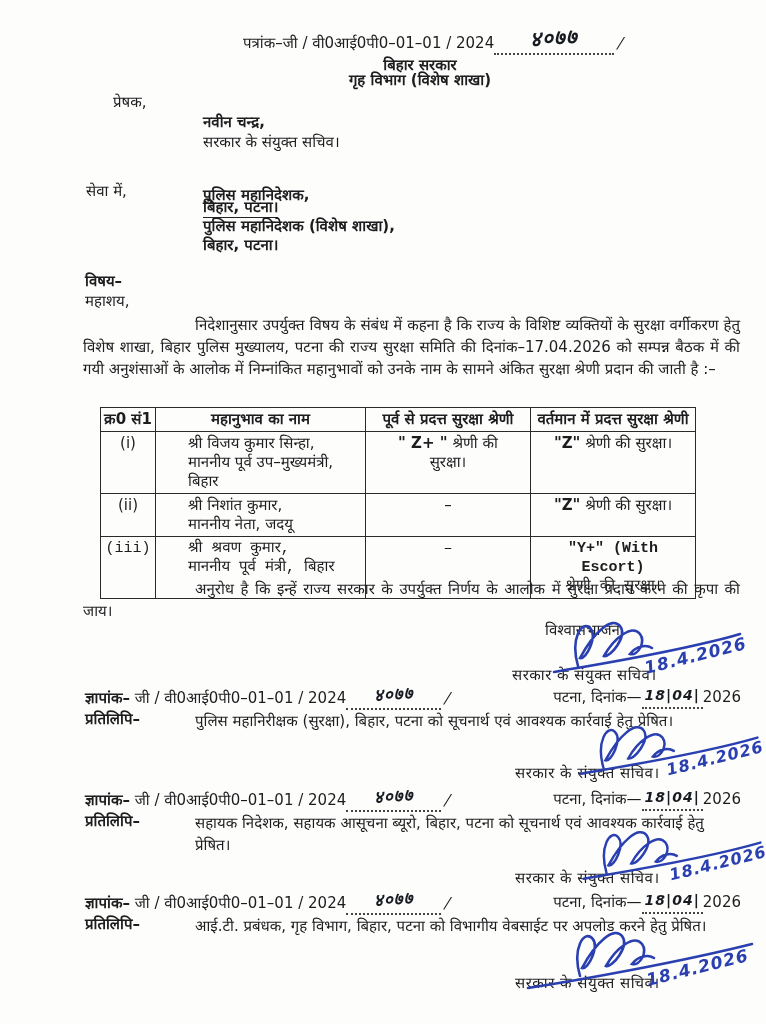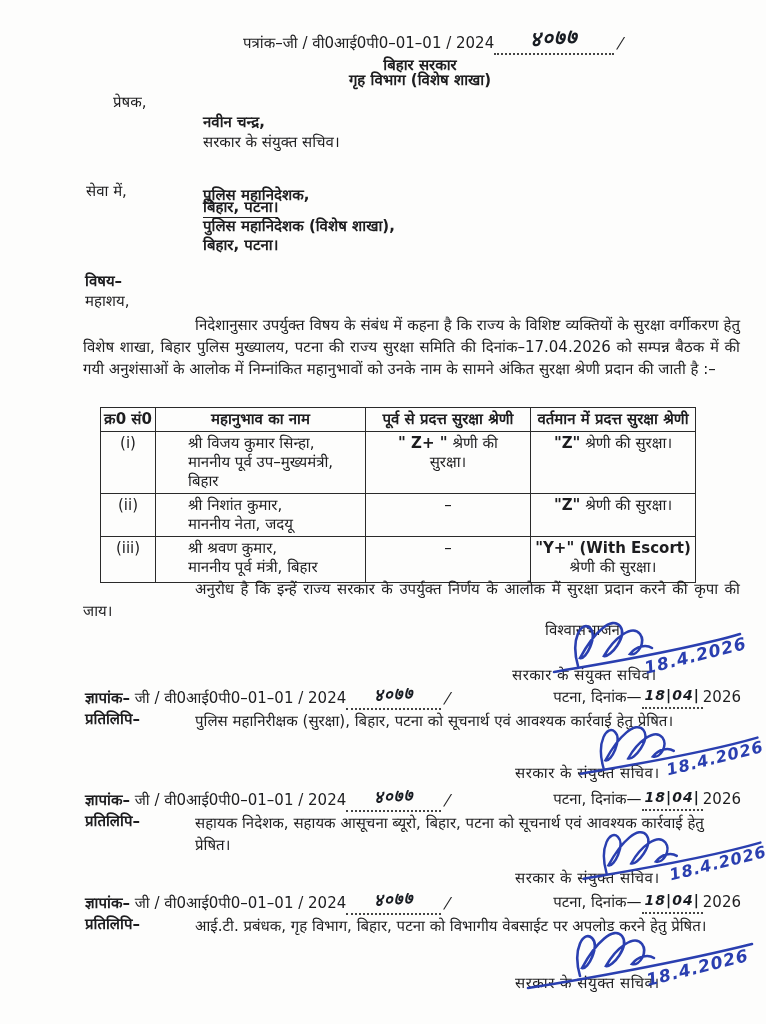--- a/index.html
+++ b/index.html
@@ -61,21 +61,21 @@
   <div class="abs" style="top:407px;left:100px;">
     <table class="sec">
       <colgroup>
           <col style="width:55px">
           <col style="width:210px">
           <col style="width:165px">
           <col style="width:165px">
         </colgroup>
       <tbody>
           <tr>
-        <th>क्र0 सं0</th>
+        <th>क्र0 सं1</th>
         <th>महानुभाव का नाम</th>
         <th>पूर्व से प्रदत्त सुरक्षा श्रेणी</th>
         <th>वर्तमान में प्रदत्त सुरक्षा श्रेणी</th>
       </tr>
       <tr style="height:62px;">
         <td class="cell-center">(i)</td>
         <td class="name-cell">
           <div>श्री विजय कुमार सिन्हा,</div>
           <div>माननीय पूर्व उप–मुख्यमंत्री,</div>
           <div>बिहार</div>
@@ -95,21 +95,21 @@
           <div>श्री निशांत कुमार,</div>
           <div>माननीय नेता, जदयू</div>
         </td>
         <td class="cell-center">
           <div><span class="b"></span><span>–</span></div>
         </td>
         <td class="cell-center">
           <div><span class="b">"Z"</span><span> श्रेणी की सुरक्षा।</span></div>
         </td>
       </tr>
-      <tr style="height:46px;">
+      <tr style="height:46px;font-family:Liberation Mono, monospace;">
         <td class="cell-center">(iii)</td>
         <td class="name-cell">
           <div>श्री श्रवण कुमार,</div>
           <div>माननीय पूर्व मंत्री, बिहार</div>
         </td>
         <td class="cell-center">
           <div><span class="b"></span><span>–</span></div>
         </td>
         <td class="cell-center">
           <div><span class="b">"Y+" (With Escort)</span><span></span></div>

